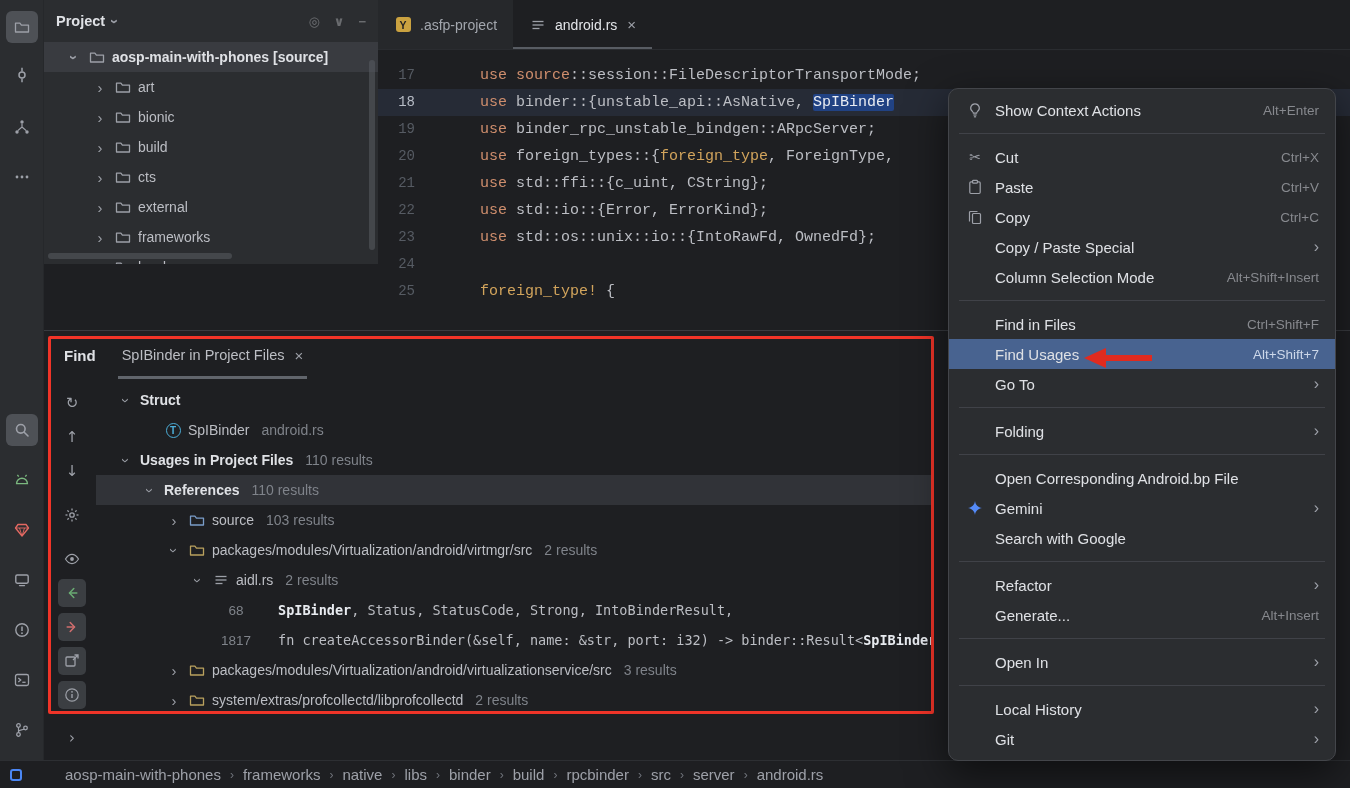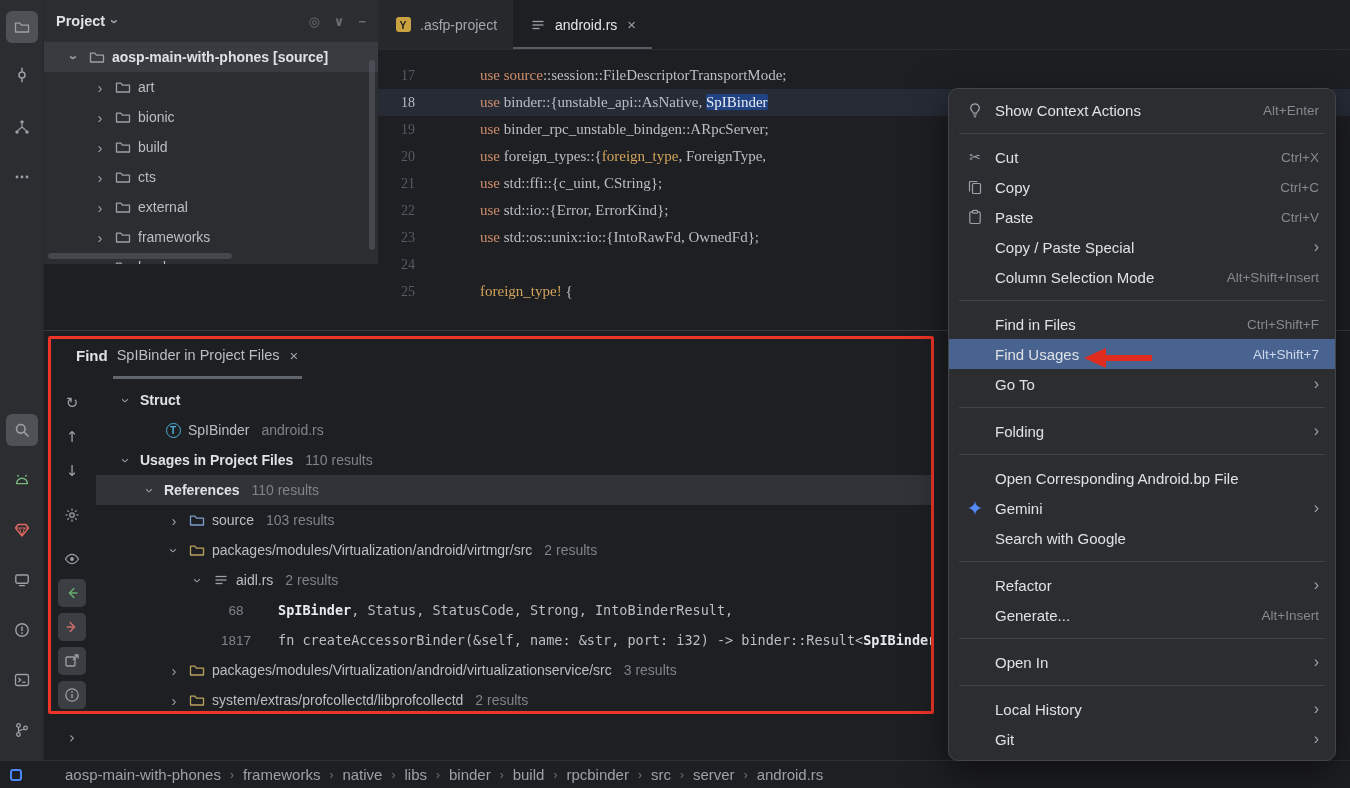--- a/index.html
+++ b/index.html
@@ -33,32 +33,32 @@
   .pp-vscroll{position:absolute;right:3px;top:60px;width:6px;height:190px;background:#5a5d63;border-radius:3px;opacity:.55}
   .pp-hscroll{position:absolute;left:4px;bottom:5px;width:184px;height:6px;background:#5a5d63;border-radius:3px;opacity:.55}
 
   
   .editor-area{position:absolute;left:378px;top:0;right:0;height:330px;background:#1e1f22}
   .tabbar{display:flex;height:50px;background:#1e1f22;border-bottom:1px solid #2a2c30}
   .tab{display:flex;align-items:center;gap:8px;padding:0 16px;font-size:14px;color:#a3a7ae}
   .tab.inactive{background:#26282b}
   .tab.active{color:#e3e5e9;box-shadow:inset 0 -2px 0 #585c63}
   .tab-close{color:#9da0a8;font-size:15px;margin-left:2px}
-  .code{padding-top:12px;font-family:Liberation Serif, serif;font-size:15px}
+  .code{padding-top:12px;font-family:Liberation Mono, monospace;font-size:15px}
   .cl{display:flex;height:27px;line-height:27px;white-space:pre}
   .cl .gut{width:95px;flex:0 0 95px;text-align:right;padding-right:58px;color:#565b63;font-size:14px}
   .cl .ct{padding-left:7px}
   .cl.current{background:#262b36}
   .cl.current .gut{color:#b7bcc6}
   .tk{color:#cf8e6d}.tc{color:#bcbec4}.tm{color:#d2a45c}
   .ts{background:#214283;color:#e9ecf2;border-radius:2px}
 
   
   .find-panel{position:absolute;left:44px;top:330px;right:0;height:430px;background:#1e1f22;border-top:1px solid #393b40;z-index:2}
-  .fp-header{height:48px;display:flex;align-items:center;padding-left:32px;gap:5px}
+  .fp-header{height:48px;display:flex;align-items:center;padding-left:20px;gap:22px}
   .fp-title{font-weight:bold;font-size:15px;color:#dfe1e5}
   .fp-tab{height:48px;display:flex;align-items:center;gap:10px;color:#bcbec4;font-size:14.5px;box-shadow:inset 0 -3px 0 #61656c;padding:0 4px}
   .fp-tab-close{color:#9da0a8;font-size:15px}
   .fp-toolbar{position:absolute;left:14px;top:0;width:30px;height:100%}
   .fp-tool{position:absolute;left:0;width:28px;height:28px;border-radius:5px;display:flex;align-items:center;justify-content:center;color:#9da0a8}
   .fp-tool.boxed{background:#3b3e42}
   .fp-tree{position:absolute;left:52px;top:54px;width:838px}
   .fp-row{display:flex;align-items:center;height:30px;font-size:14px;color:#bcbec4;gap:6px;white-space:nowrap;overflow:hidden}
   .fp-row.hl{background:#313338}
   .fp-label.bold{font-weight:600;color:#dfe1e5}
@@ -537,39 +537,39 @@
         <span class="mic">
           <span class="icon ticon">✂</span>
         </span>
         <span class="lbl">Cut</span>
         <span class="sc">Ctrl+X</span>
       </div>
       <div class="mi">
         <span class="mic">
           <span class="icon">
             <svg viewBox="0 0 16 16">
+              <rect x="2.8" y="2.8" width="10.4" height="11.7" rx="1.2" fill="none" stroke="currentColor" stroke-width="1.2"></rect>
+              <rect x="5.6" y="1.3" width="4.8" height="2.9" rx="0.8" fill="#2b2d30" stroke="currentColor" stroke-width="1.2"></rect>
+            </svg>
+          </span>
+        </span>
+        <span class="lbl">Paste</span>
+        <span class="sc">Ctrl+V</span>
+      </div>
+      <div class="mi">
+        <span class="mic">
+          <span class="icon">
+            <svg viewBox="0 0 16 16">
               <rect x="5.5" y="4.5" width="8" height="10" rx="1" fill="none" stroke="currentColor" stroke-width="1.2"></rect>
               <path d="M10.5 2.5h-7a1 1 0 0 0-1 1v9" fill="none" stroke="currentColor" stroke-width="1.2"></path>
             </svg>
           </span>
         </span>
         <span class="lbl">Copy</span>
         <span class="sc">Ctrl+C</span>
-      </div>
-      <div class="mi">
-        <span class="mic">
-          <span class="icon">
-            <svg viewBox="0 0 16 16">
-              <rect x="2.8" y="2.8" width="10.4" height="11.7" rx="1.2" fill="none" stroke="currentColor" stroke-width="1.2"></rect>
-              <rect x="5.6" y="1.3" width="4.8" height="2.9" rx="0.8" fill="#2b2d30" stroke="currentColor" stroke-width="1.2"></rect>
-            </svg>
-          </span>
-        </span>
-        <span class="lbl">Paste</span>
-        <span class="sc">Ctrl+V</span>
       </div>
       <div class="mi">
         <span class="mic"></span>
         <span class="lbl">Copy / Paste Special</span>
         <span class="sub">›</span>
       </div>
       <div class="mi">
         <span class="mic"></span>
         <span class="lbl">Column Selection Mode</span>
         <span class="sc">Alt+Shift+Insert</span>

